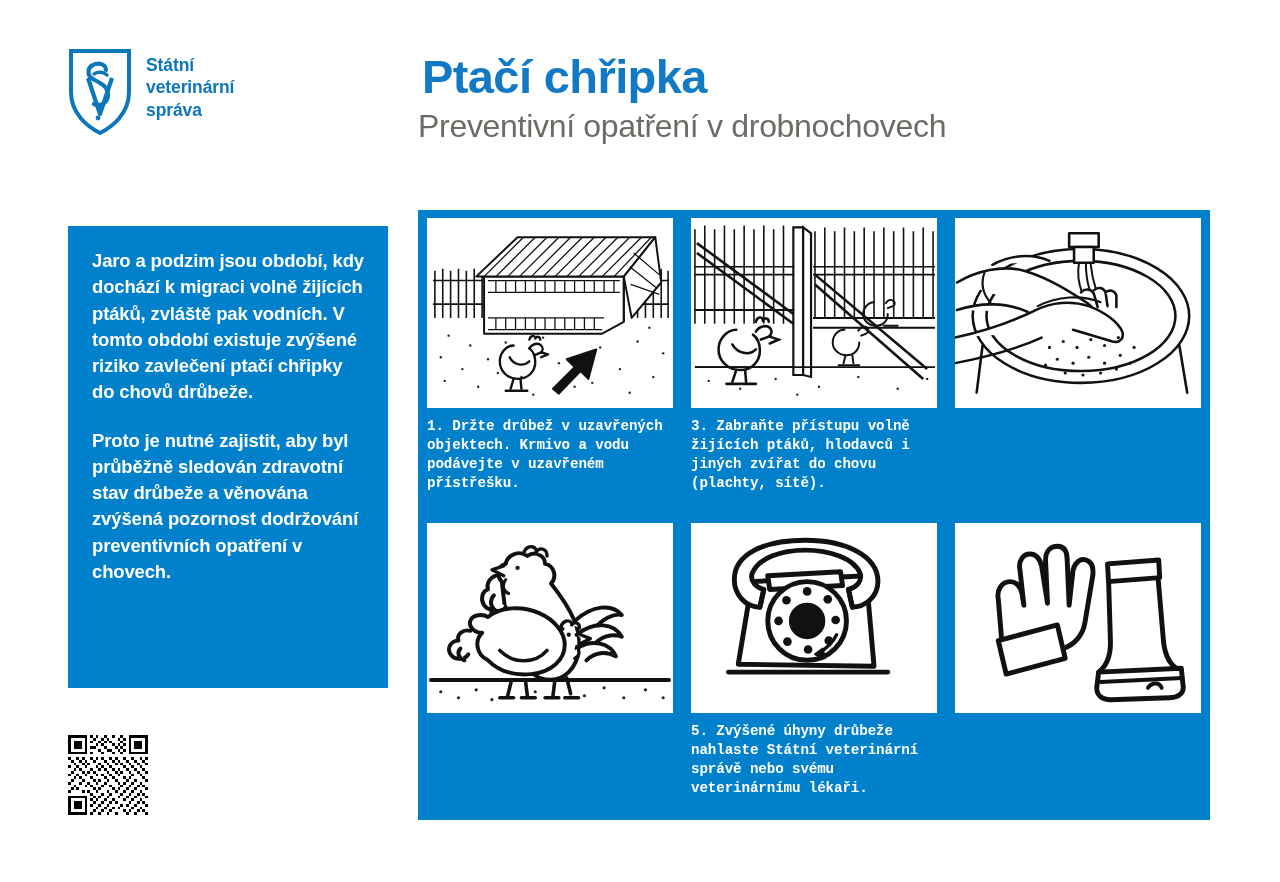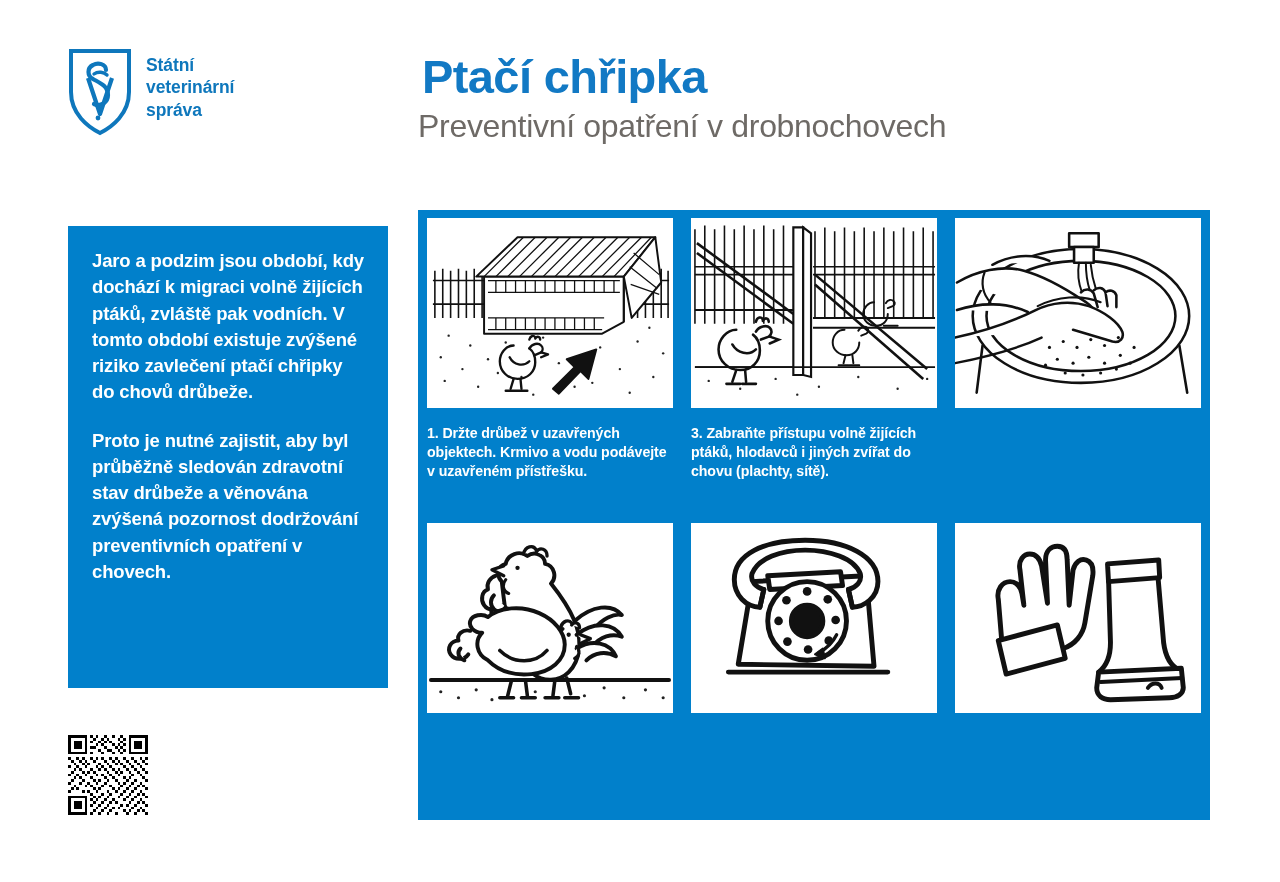--- a/index.html
+++ b/index.html
@@ -123,23 +123,24 @@
     box-sizing: border-box;
     overflow: hidden;
     flex: none;
   }
   .illus svg { width: 100%; height: 100%; display: block; }
   .caption {
     color: #ffffff;
     font-size: 14.2px;
     font-weight: bold;
     line-height: 1.33;
-    margin-top: 16px;
+    margin-top: 9px;
     letter-spacing: -0.1px;
     white-space: pre-line;
+    font-family: Liberation Mono, monospace;
   }
 </style>
 </head>
 <body>
 
 <div id="header">
 
   <div id="logo-block">
     <svg id="logo-mark" viewBox="0 0 64 88">
       <path d="M3 3 H61 V44 C61 66 44 79 32 85 C20 79 3 66 3 44 Z" fill="none" stroke="#0E77BC" stroke-width="4"></path>
@@ -695,20 +696,21 @@
             <circle cx="89" cy="98" r="4.4"></circle>
             <circle cx="97" cy="77" r="4.4"></circle>
           </g>
           <path d="M148 112 c-4 8 -10 14 -18 18" stroke-width="3.4" fill="none"></path>
           <path d="M126 132 l8 -6 l2 10 Z" fill="#111" stroke-width="2"></path>
 
           <path d="M38 150 H200" stroke-width="5" fill="none"></path>
         </g>
       </svg>
     </div>
+    <div class="caption">5. Zvýšené úhyny drůbeže nahlaste Státní veterinární správě nebo svému veterinárnímu lékaři.</div>
   </div>
 
   <div class="cell">
     <div class="illus">
       <svg viewBox="0 0 250 190">
         <g fill="#fff" stroke="#111" stroke-width="5" stroke-linejoin="round" stroke-linecap="round">
 
           <path d="M48 124 L44 76 C42 66 48 58 56 58 C62 58 66 62 68 70 L70 82
                    L66 46 C64 36 70 30 76 30 C82 30 86 34 88 42 L94 80
                    L92 36 C92 26 98 22 104 22 C110 22 114 26 114 36 L116 82

